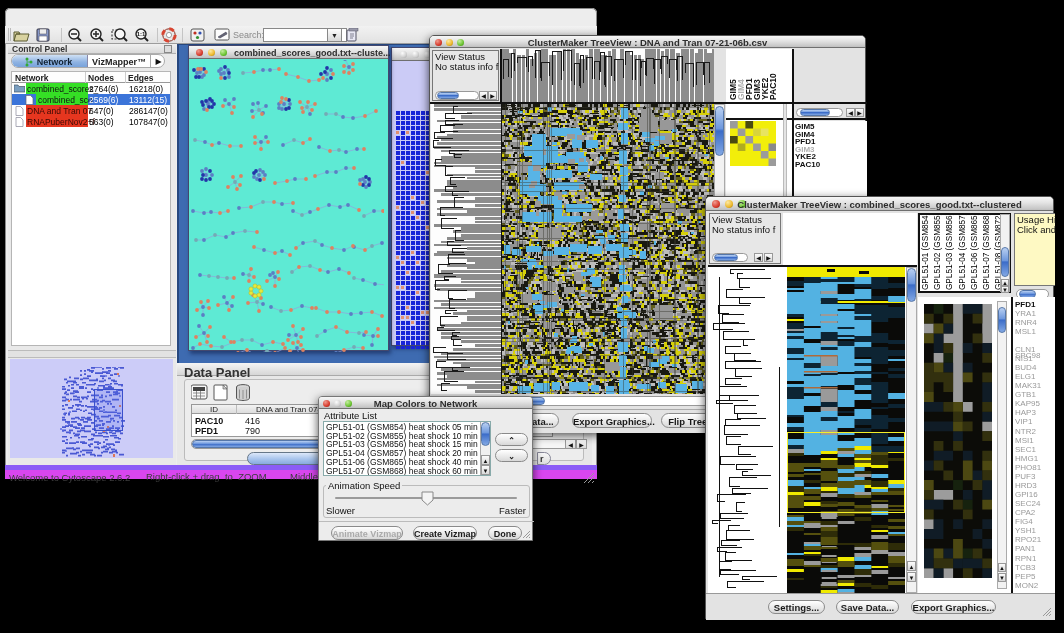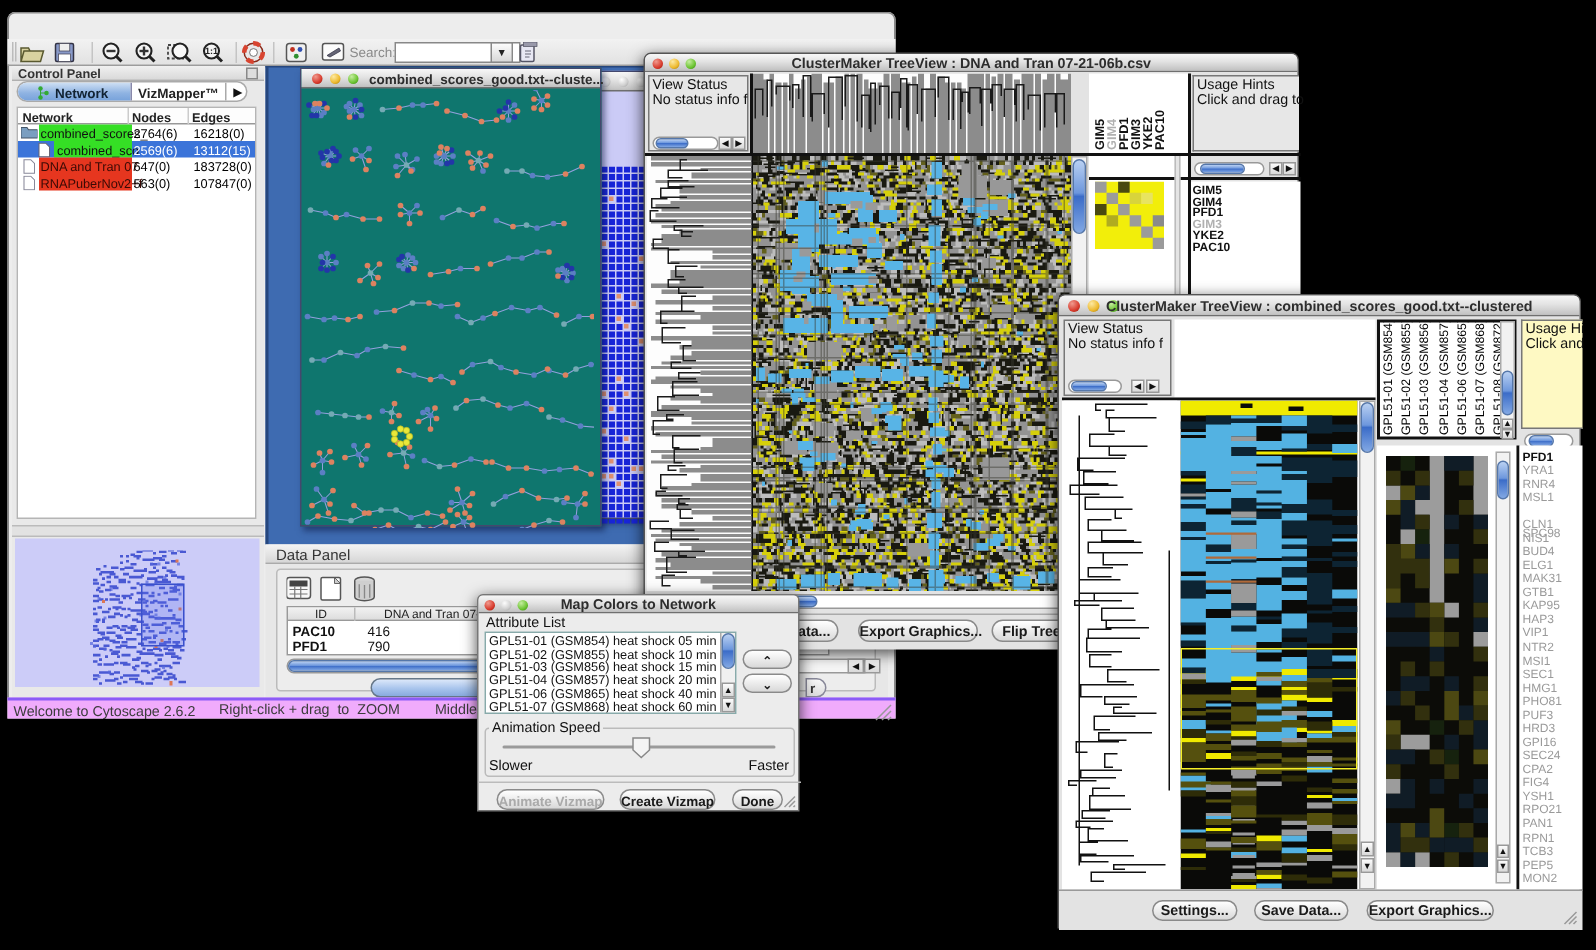--- a/index.html
+++ b/index.html
@@ -146,21 +146,21 @@
     <span class="abs" style="left:77px;top:1px;color:#fff">2569(6)</span>
           <span class="abs" style="left:117px;top:1px;color:#fff">13112(15)</span>
    </div>
    <div class="abs" style="left:0;top:33px;width:100%;height:11px;font-size:8.5px">
     <svg class="abs" style="left:3px;top:1px" width="9" height="10">
             <path d="M1 9.5V.5h4.5L8 3v6.5z" fill="#fff" stroke="#889" stroke-width=".7"></path>
           </svg>
     <div class="abs" style="left:14px;top:0;width:62px;height:11px;background:#e6361f"></div>
     <span class="abs" style="left:15px;top:1px;color:#3a0a05">DNA and Tran 07</span>
     <span class="abs" style="left:77px;top:1px">647(0)</span>
-          <span class="abs" style="left:117px;top:1px">183728(0)</span>
+          <span class="abs" style="left:117px;top:1px">286147(0)</span>
    </div>
    <div class="abs" style="left:0;top:44px;width:100%;height:11px;font-size:8.5px">
     <svg class="abs" style="left:3px;top:1px" width="9" height="10">
             <path d="M1 9.5V.5h4.5L8 3v6.5z" fill="#fff" stroke="#889" stroke-width=".7"></path>
           </svg>
     <div class="abs" style="left:14px;top:0;width:62px;height:11px;background:#e6361f"></div>
     <span class="abs" style="left:15px;top:1px;color:#3a0a05">RNAPuberNov2+f</span>
     <span class="abs" style="left:77px;top:1px">563(0)</span>
           <span class="abs" style="left:117px;top:1px">107847(0)</span>
    </div>
@@ -176,21 +176,21 @@
           </svg>
         </div>
    <div class="abs" style="left:84px;top:30px;width:29px;height:42px;background:rgba(90,110,230,.25);border:1.5px solid #3a50cc"></div>
   </div>
  </div>
 
  <div class="abs" style="left:172px;top:36px;width:415px;height:319px;background:#3e6bb1;border-left:2px solid #26477e;border-top:1px solid #26477e"></div>
 
  <div class="abs" style="left:172px;top:355px;width:415px;height:102px;background:#e7e7e7">
   <div class="abs" style="left:0;top:0;width:100%;height:13px;background:linear-gradient(#f4f4f4,#d6d6d6);border-bottom:1px solid #aaa"></div>
-  <div class="abs" style="left:7px;top:2px;font-size:10px;font-weight:normal;color:#333">Data Panel</div>
+  <div class="abs" style="left:7px;top:2px;font-size:13px;font-weight:bold;color:#333">Data Panel</div>
   <div class="abs" style="left:7px;top:16px;width:400px;height:82px;background:#ededed;border:1px solid #bbb;border-radius:3px"></div>
 
   <svg class="abs" style="left:14px;top:20px" width="66" height="20">
    <rect x="0" y="2" width="16" height="14" rx="2" fill="#f8f8f8" stroke="#555"></rect>
         <rect x="2" y="4" width="12" height="4" fill="#444"></rect>
         <path d="M2 10h12M2 13h12M5.5 8v8M9.5 8v8" stroke="#777" stroke-width=".8"></path>
    <g transform="translate(22,0)">
           <rect x="1" y="2" width="13" height="15" rx="1" fill="#fff" stroke="#555"></rect>
           <path d="M10 2l4 4h-4z" fill="#ccc" stroke="#555" stroke-width=".6"></path>
         </g>
@@ -215,21 +215,21 @@
 
   <div class="abs" style="left:14px;top:76px;width:390px;height:10px;background:#f6f6f6;border:1px solid #999;border-radius:5px"></div>
   <div class="bluepill" style="left:15px;top:77px;width:340px;height:8px"></div>
   <div class="arrbox" style="left:388px;top:76px;width:11px;height:10px;line-height:10px;border-radius:0">◀</div>
   <div class="arrbox" style="left:399px;top:76px;width:11px;height:10px;line-height:10px;border-radius:0">▶</div>
 
   <div class="abs" style="left:70px;top:89px;width:280px;height:13px;background:linear-gradient(#dce8fa,#a8c4ec 55%,#88aade);border:1px solid #678;border-radius:7px;text-align:center;font-size:9px;font-weight:bold;color:#102a50;line-height:13px">Node Attribute Browser</div>
   <div class="abs" style="left:360px;top:89px;width:14px;height:13px;background:linear-gradient(#f8f8f8,#ddd);border:1px solid #889;border-radius:0 7px 7px 0;font-size:9px;font-weight:bold;color:#333;line-height:13px;padding-left:2px">r</div>
  </div>
 
- <div class="abs" style="left:0;top:457px;width:100%;height:14px;background:#f0abfc;border-top:2px solid #8b5cf6;font-size:9.5px;color:#3c3c3c">
+ <div class="abs" style="left:0;top:457px;width:100%;height:14px;background:#d946ef;border-top:5px solid #8b5cf6;font-size:9.5px;color:#3c3c3c">
   <span class="abs" style="left:4px;top:2px">Welcome to Cytoscape 2.6.2</span>
   <span class="abs" style="left:141px;top:1px">Right-click + drag&nbsp; to&nbsp; ZOOM</span>
   <span class="abs" style="left:285px;top:1px">Middle-click + drag to PAN</span>
   <svg class="abs" style="right:2px;top:2px" width="12" height="12">
         <path d="M11 1L1 11M11 5L5 11M11 9L9 11" stroke="#999" stroke-width="1"></path>
       </svg>
  </div>
 
  <div class="abs" style="left:386px;top:39px;width:206px;height:311px;overflow:hidden">
   <div class="abs" style="left:0;top:0;width:200px;height:299px;background:#cbcbf6;border:1px solid #44486e;box-shadow:2px 3px 4px rgba(10,20,60,.5)">
@@ -242,21 +242,21 @@
    </div>
    <div class="abs" style="left:4px;top:63px">
           <svg width="34" height="238">
             <path d="M0 20h3v3h-3zM10 20h3v3h-3zM5 50h3v3h-3zM30 60h3v3h-3zM15 85h3v3h-3zM25 90h3v3h-3zM0 95h3v3h-3zM15 100h3v3h-3zM20 105h3v3h-3zM30 115h3v3h-3zM15 140h3v3h-3zM0 145h3v3h-3zM5 150h3v3h-3zM20 150h3v3h-3zM10 160h3v3h-3zM0 175h3v3h-3zM5 175h3v3h-3zM20 180h3v3h-3zM10 195h3v3h-3zM25 200h3v3h-3zM30 200h3v3h-3zM5 205h3v3h-3zM10 205h3v3h-3zM15 210h3v3h-3z" fill="#e09070"></path>
             <path d="M0 0h4v4h-4zM5 0h4v4h-4zM10 0h4v4h-4zM15 0h4v4h-4zM20 0h4v4h-4zM25 0h4v4h-4zM30 0h4v4h-4zM0 5h4v4h-4zM5 5h4v4h-4zM10 5h4v4h-4zM15 5h4v4h-4zM20 5h4v4h-4zM25 5h4v4h-4zM30 5h4v4h-4zM0 10h4v4h-4zM5 10h4v4h-4zM10 10h4v4h-4zM15 10h4v4h-4zM20 10h4v4h-4zM25 10h4v4h-4zM30 10h4v4h-4zM0 15h4v4h-4zM5 15h4v4h-4zM10 15h4v4h-4zM15 15h4v4h-4zM20 15h4v4h-4zM25 15h4v4h-4zM30 15h4v4h-4zM5 20h4v4h-4zM15 20h4v4h-4zM20 20h4v4h-4zM25 20h4v4h-4zM30 20h4v4h-4zM0 25h4v4h-4zM5 25h4v4h-4zM10 25h4v4h-4zM15 25h4v4h-4zM20 25h4v4h-4zM25 25h4v4h-4zM30 25h4v4h-4zM0 30h4v4h-4zM5 30h4v4h-4zM10 30h4v4h-4zM15 30h4v4h-4zM20 30h4v4h-4zM25 30h4v4h-4zM30 30h4v4h-4zM0 35h4v4h-4zM5 35h4v4h-4zM10 35h4v4h-4zM15 35h4v4h-4zM20 35h4v4h-4zM25 35h4v4h-4zM30 35h4v4h-4zM0 40h4v4h-4zM5 40h4v4h-4zM10 40h4v4h-4zM15 40h4v4h-4zM20 40h4v4h-4zM25 40h4v4h-4zM30 40h4v4h-4zM0 45h4v4h-4zM5 45h4v4h-4zM10 45h4v4h-4zM15 45h4v4h-4zM20 45h4v4h-4zM25 45h4v4h-4zM30 45h4v4h-4zM0 50h4v4h-4zM10 50h4v4h-4zM15 50h4v4h-4zM20 50h4v4h-4zM25 50h4v4h-4zM30 50h4v4h-4zM0 55h4v4h-4zM5 55h4v4h-4zM10 55h4v4h-4zM15 55h4v4h-4zM20 55h4v4h-4zM25 55h4v4h-4zM30 55h4v4h-4zM0 60h4v4h-4zM5 60h4v4h-4zM10 60h4v4h-4zM15 60h4v4h-4zM20 60h4v4h-4zM25 60h4v4h-4zM0 65h4v4h-4zM5 65h4v4h-4zM10 65h4v4h-4zM15 65h4v4h-4zM20 65h4v4h-4zM25 65h4v4h-4zM30 65h4v4h-4zM0 70h4v4h-4zM5 70h4v4h-4zM10 70h4v4h-4zM15 70h4v4h-4zM20 70h4v4h-4zM25 70h4v4h-4zM30 70h4v4h-4zM0 75h4v4h-4zM5 75h4v4h-4zM10 75h4v4h-4zM15 75h4v4h-4zM20 75h4v4h-4zM25 75h4v4h-4zM30 75h4v4h-4zM0 80h4v4h-4zM5 80h4v4h-4zM10 80h4v4h-4zM15 80h4v4h-4zM20 80h4v4h-4zM25 80h4v4h-4zM30 80h4v4h-4zM0 85h4v4h-4zM5 85h4v4h-4zM10 85h4v4h-4zM20 85h4v4h-4zM25 85h4v4h-4zM30 85h4v4h-4zM0 90h4v4h-4zM5 90h4v4h-4zM10 90h4v4h-4zM15 90h4v4h-4zM20 90h4v4h-4zM30 90h4v4h-4zM5 95h4v4h-4zM10 95h4v4h-4zM15 95h4v4h-4zM20 95h4v4h-4zM25 95h4v4h-4zM30 95h4v4h-4zM0 100h4v4h-4zM5 100h4v4h-4zM10 100h4v4h-4zM20 100h4v4h-4zM25 100h4v4h-4zM30 100h4v4h-4zM0 105h4v4h-4zM5 105h4v4h-4zM10 105h4v4h-4zM15 105h4v4h-4zM25 105h4v4h-4zM30 105h4v4h-4zM0 110h4v4h-4zM5 110h4v4h-4zM10 110h4v4h-4zM15 110h4v4h-4zM20 110h4v4h-4zM25 110h4v4h-4zM30 110h4v4h-4zM0 115h4v4h-4zM5 115h4v4h-4zM10 115h4v4h-4zM15 115h4v4h-4zM20 115h4v4h-4zM25 115h4v4h-4zM0 120h4v4h-4zM5 120h4v4h-4zM10 120h4v4h-4zM15 120h4v4h-4zM20 120h4v4h-4zM25 120h4v4h-4zM30 120h4v4h-4zM0 125h4v4h-4zM5 125h4v4h-4zM10 125h4v4h-4zM15 125h4v4h-4zM20 125h4v4h-4zM25 125h4v4h-4zM30 125h4v4h-4zM0 130h4v4h-4zM5 130h4v4h-4zM10 130h4v4h-4zM15 130h4v4h-4zM20 130h4v4h-4zM25 130h4v4h-4zM30 130h4v4h-4zM0 135h4v4h-4zM5 135h4v4h-4zM10 135h4v4h-4zM15 135h4v4h-4zM20 135h4v4h-4zM25 135h4v4h-4zM30 135h4v4h-4zM0 140h4v4h-4zM5 140h4v4h-4zM10 140h4v4h-4zM20 140h4v4h-4zM25 140h4v4h-4zM30 140h4v4h-4zM5 145h4v4h-4zM10 145h4v4h-4zM15 145h4v4h-4zM20 145h4v4h-4zM25 145h4v4h-4zM30 145h4v4h-4zM0 150h4v4h-4zM10 150h4v4h-4zM15 150h4v4h-4zM25 150h4v4h-4zM30 150h4v4h-4zM0 155h4v4h-4zM5 155h4v4h-4zM10 155h4v4h-4zM15 155h4v4h-4zM20 155h4v4h-4zM25 155h4v4h-4zM30 155h4v4h-4zM0 160h4v4h-4zM5 160h4v4h-4zM15 160h4v4h-4zM20 160h4v4h-4zM25 160h4v4h-4zM30 160h4v4h-4zM0 165h4v4h-4zM5 165h4v4h-4zM10 165h4v4h-4zM15 165h4v4h-4zM20 165h4v4h-4zM25 165h4v4h-4zM30 165h4v4h-4zM0 170h4v4h-4zM5 170h4v4h-4zM10 170h4v4h-4zM15 170h4v4h-4zM20 170h4v4h-4zM25 170h4v4h-4zM30 170h4v4h-4zM10 175h4v4h-4zM15 175h4v4h-4zM20 175h4v4h-4zM25 175h4v4h-4zM30 175h4v4h-4zM0 180h4v4h-4zM5 180h4v4h-4zM10 180h4v4h-4zM15 180h4v4h-4zM25 180h4v4h-4zM30 180h4v4h-4zM0 185h4v4h-4zM5 185h4v4h-4zM10 185h4v4h-4zM15 185h4v4h-4zM20 185h4v4h-4zM25 185h4v4h-4zM30 185h4v4h-4zM0 190h4v4h-4zM5 190h4v4h-4zM10 190h4v4h-4zM15 190h4v4h-4zM20 190h4v4h-4zM25 190h4v4h-4zM30 190h4v4h-4zM0 195h4v4h-4zM5 195h4v4h-4zM15 195h4v4h-4zM20 195h4v4h-4zM25 195h4v4h-4zM30 195h4v4h-4zM0 200h4v4h-4zM5 200h4v4h-4zM10 200h4v4h-4zM15 200h4v4h-4zM20 200h4v4h-4zM0 205h4v4h-4zM15 205h4v4h-4zM20 205h4v4h-4zM25 205h4v4h-4zM30 205h4v4h-4zM0 210h4v4h-4zM5 210h4v4h-4zM10 210h4v4h-4zM20 210h4v4h-4zM25 210h4v4h-4zM30 210h4v4h-4zM0 215h4v4h-4zM5 215h4v4h-4zM10 215h4v4h-4zM15 215h4v4h-4zM20 215h4v4h-4zM25 215h4v4h-4zM30 215h4v4h-4zM0 220h4v4h-4zM5 220h4v4h-4zM10 220h4v4h-4zM15 220h4v4h-4zM20 220h4v4h-4zM25 220h4v4h-4zM30 220h4v4h-4zM0 225h4v4h-4zM5 225h4v4h-4zM10 225h4v4h-4zM15 225h4v4h-4zM20 225h4v4h-4zM25 225h4v4h-4zM30 225h4v4h-4zM0 230h4v4h-4zM5 230h4v4h-4zM10 230h4v4h-4zM15 230h4v4h-4zM20 230h4v4h-4zM25 230h4v4h-4zM30 230h4v4h-4zM0 235h4v4h-4zM5 235h4v4h-4zM10 235h4v4h-4zM15 235h4v4h-4zM20 235h4v4h-4zM25 235h4v4h-4zM30 235h4v4h-4z" fill="#1825d8"></path>
           </svg>
         </div>
   </div>
  </div>
 
- <div class="abs" style="left:195px;top:37px;width:201px;height:306px;background:#0f766e;border:1px solid #44486e;box-shadow:2px 3px 4px rgba(10,20,60,.5)">
+ <div class="abs" style="left:183px;top:37px;width:201px;height:306px;background:#5eead4;border:1px solid #44486e;box-shadow:2px 3px 4px rgba(10,20,60,.5)">
   <div class="tbar" style="height:13px">
    <div class="lights" style="left:7px;top:3px">
           <div class="lt r" style="width:7px;height:7px"></div>
           <div class="lt y" style="width:7px;height:7px"></div>
           <div class="lt g" style="width:7px;height:7px"></div>
         </div>
    <div class="ttext" style="top:1.5px;font-size:9px;left:45px;text-align:left">combined_scores_good.txt--cluste...</div>
   </div>
   <div class="abs" style="left:1px;top:14px">
         <svg width="194" height="292">
@@ -695,23 +695,20 @@
   <rect x="0" y="15" width="7.7" height="7.5" fill="#4a4a10"></rect>
   <rect x="7.7" y="22.5" width="7.7" height="7.5" fill="#b0ac20"></rect>
   <rect x="23.1" y="7.5" width="7.7" height="7.5" fill="#d8d43c"></rect>
   <rect x="30.8" y="7.5" width="7.7" height="7.5" fill="#e8e460"></rect>
   <rect x="38.5" y="22.5" width="7.5" height="7.5" fill="#8a8a8a"></rect>
  </svg>
  <div class="abs" style="left:353px;top:68px;width:4px;height:290px;background:#e4e4e4;border-left:1px solid #bbb;border-right:1px solid #bbb"></div>
 
  <div class="blkline" style="left:362px;top:13px;width:2px;height:380px"></div>
 
- <div class="abs" style="left:365px;top:14px;width:71px;height:51px;background:#e7e7e7;border:1px solid #777;border-right:none">
-  <div class="abs" style="left:2px;top:1px;font-size:9.5px;color:#111;white-space:nowrap;line-height:10px">Usage Hints<br>Click and drag to</div>
- </div>
  <div class="sctrack" style="left:366px;top:72px;width:47px;height:9px"></div>
  <div class="bluepill" style="left:370px;top:73px;width:30px;height:7px"></div>
  <div class="arrbox" style="left:416px;top:72px;width:9px;height:9px;line-height:9px">◀</div>
  <div class="arrbox" style="left:425px;top:72px;width:9px;height:9px;line-height:9px">▶</div>
 
  <div class="abs" style="left:364px;top:85px;width:73px;height:273px;background:#fff;font-size:8px;font-weight:bold;color:#111">
   <div class="abs" style="left:1px;top:1px">GIM5</div>
   <div class="abs" style="left:1px;top:8.5px">GIM4</div>
   <div class="abs" style="left:1px;top:16px">PFD1</div>
   <div class="abs" style="left:1px;top:23.5px;color:#b0b0b0">GIM3</div>

